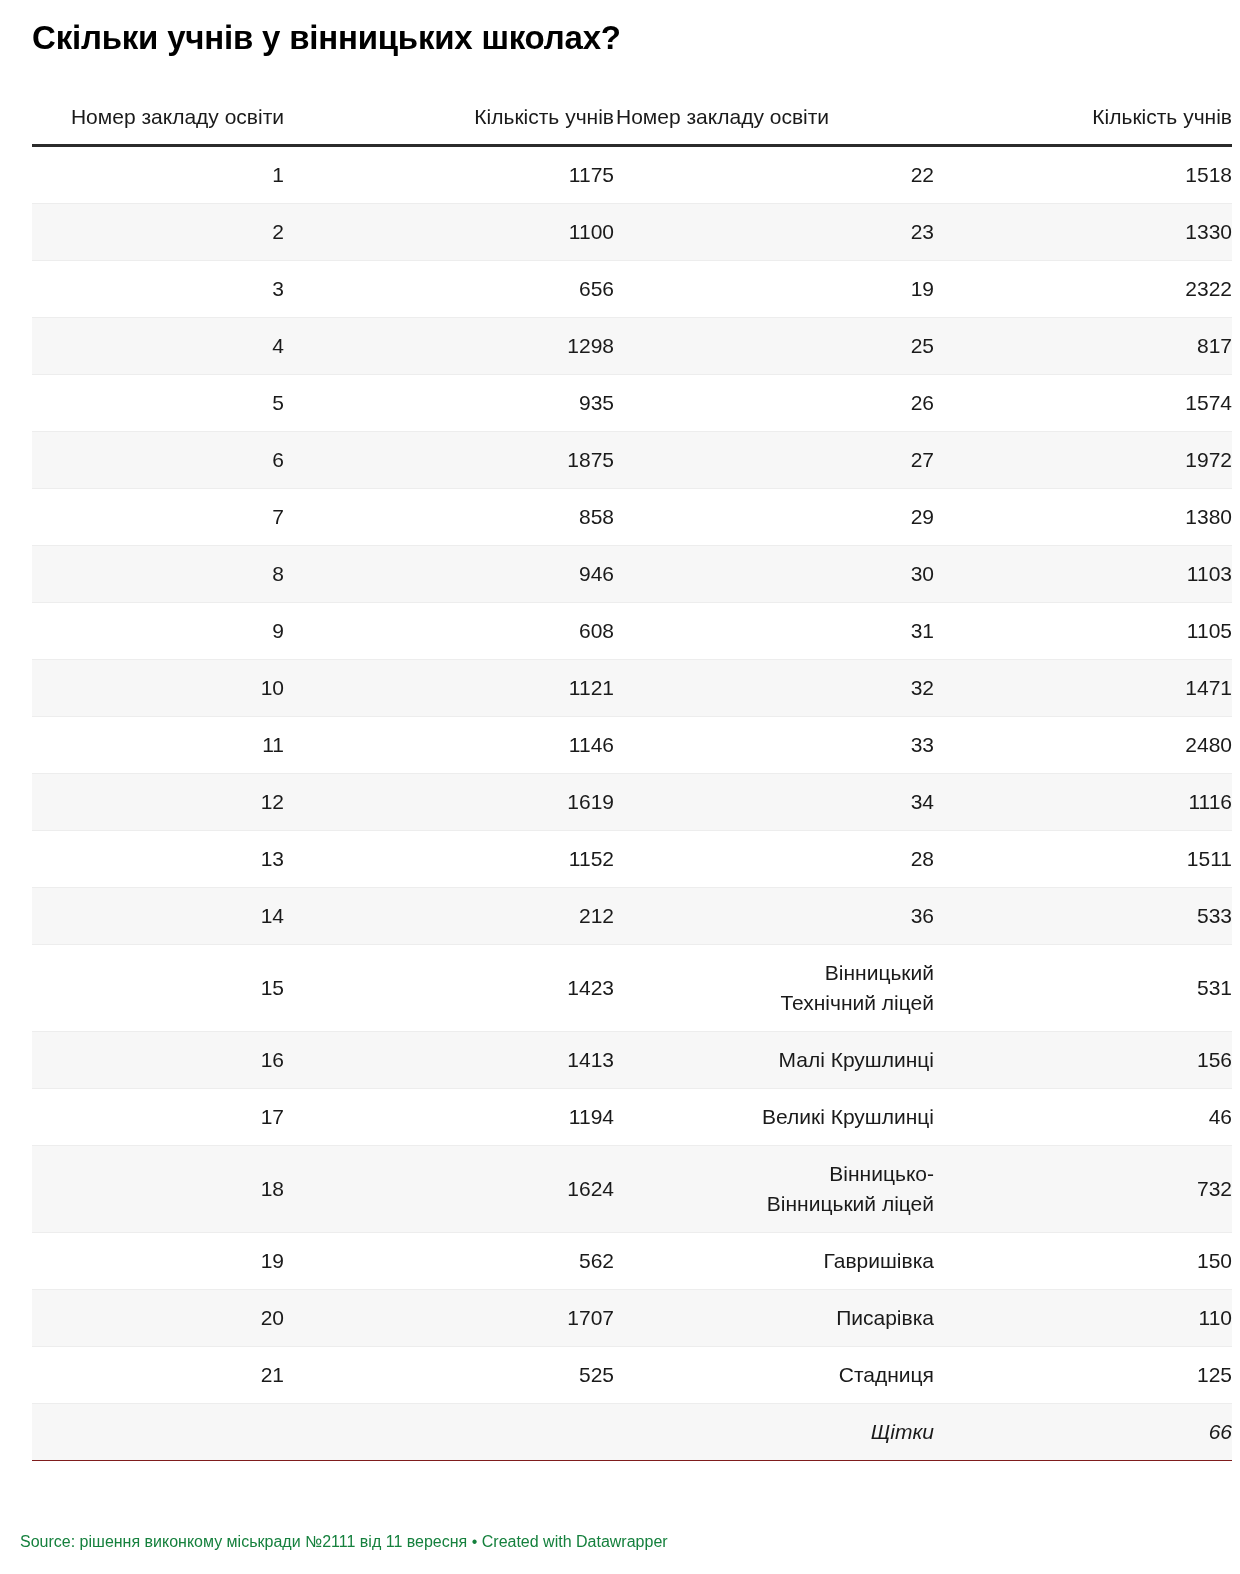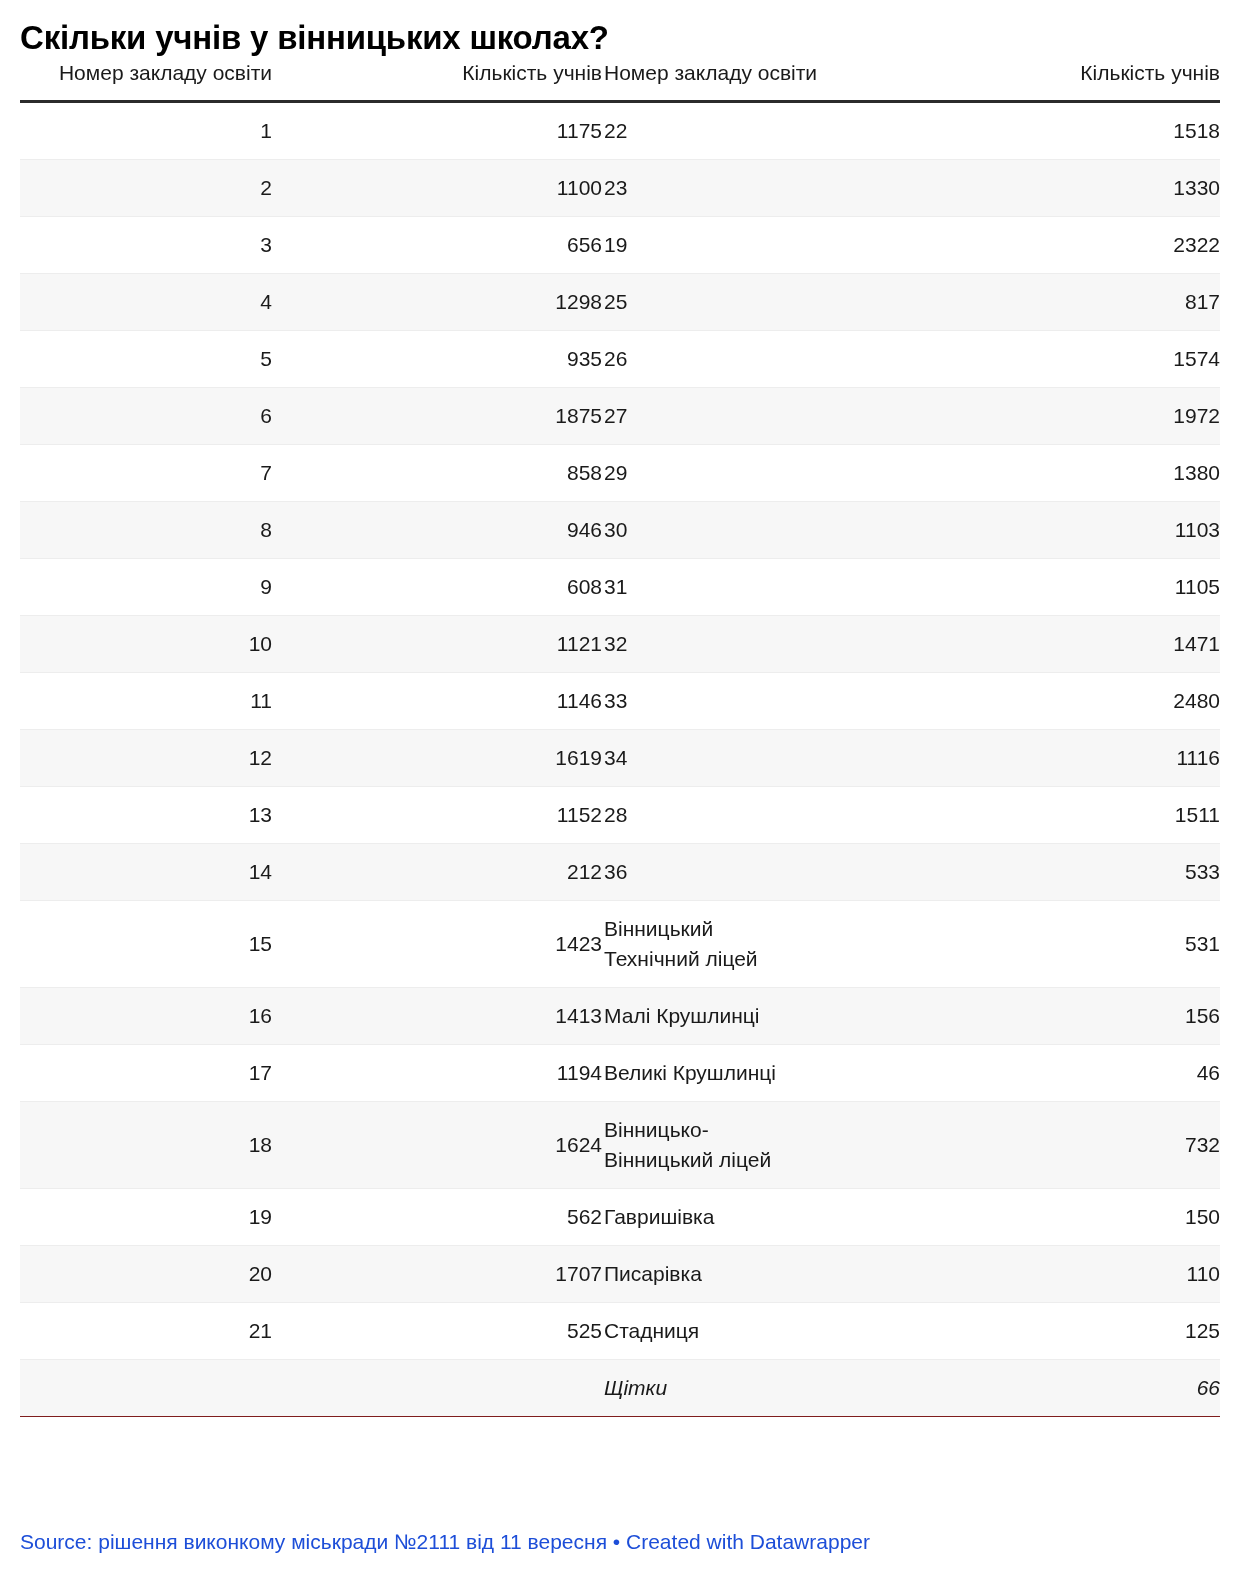--- a/index.html
+++ b/index.html
@@ -14,41 +14,42 @@
     font-family: "Liberation Sans", sans-serif;
     color: #1a1a1a;
     -webkit-font-smoothing: antialiased;
     overflow: hidden;
   }
   #page {
     position: relative;
     width: 1240px;
     height: 1574px;
     box-sizing: border-box;
-    padding: 0 20px;
+    padding: 0 32px;
   }
 
   
   .chart-title {
     font-size: 33px;
     line-height: 40px;
     font-weight: bold;
     letter-spacing: -0.2px;
     color: #000000;
     margin: 0;
     padding-top: 18px;
     padding-bottom: 0;
     white-space: nowrap;
   }
 
   
   table.dw-table {
     width: 1200px;
     border-collapse: collapse;
     table-layout: fixed;
+    margin-top: 44px;
     font-size: 21px;
   }
   table.dw-table col.c-num-a   { width: 252px; }
   table.dw-table col.c-val-a   { width: 330px; }
   table.dw-table col.c-num-b   { width: 330px; }
   table.dw-table col.c-val-b   { width: 288px; }
 
   thead th {
     font-weight: normal;
     font-size: 21px;
@@ -64,32 +65,32 @@
   tbody td {
     font-size: 21px;
     line-height: 30px;
     color: #1a1a1a;
     padding: 13px 0 13px 0;
     border-bottom: 1px solid #ededed;
     vertical-align: middle;
     white-space: pre-line;
   }
   tbody td.td-right { text-align: right; }
-  tbody td.td-left  { text-align: left; padding-left: 2px; padding-right: 10px; }
+  tbody td.td-left  { text-align: right; padding-left: 2px; padding-right: 10px; }
   tbody tr:nth-child(even) td { background: #f7f7f7; }
   tbody tr:last-child td { border-bottom: 1px solid #7f1d1d; font-style: italic; }
 
   
   .chart-footer {
     position: absolute;
     left: 20px;
     bottom: 20px;
-    font-size: 21px;
+    font-size: 16px;
     line-height: 24px;
-    color: #1d4ed8;
+    color: #15803d;
     white-space: nowrap;
   }
 </style>
 </head>
 <body>
 
 <div id="page">
 
   <h1 class="chart-title">Скільки учнів у вінницьких школах?</h1>
 

